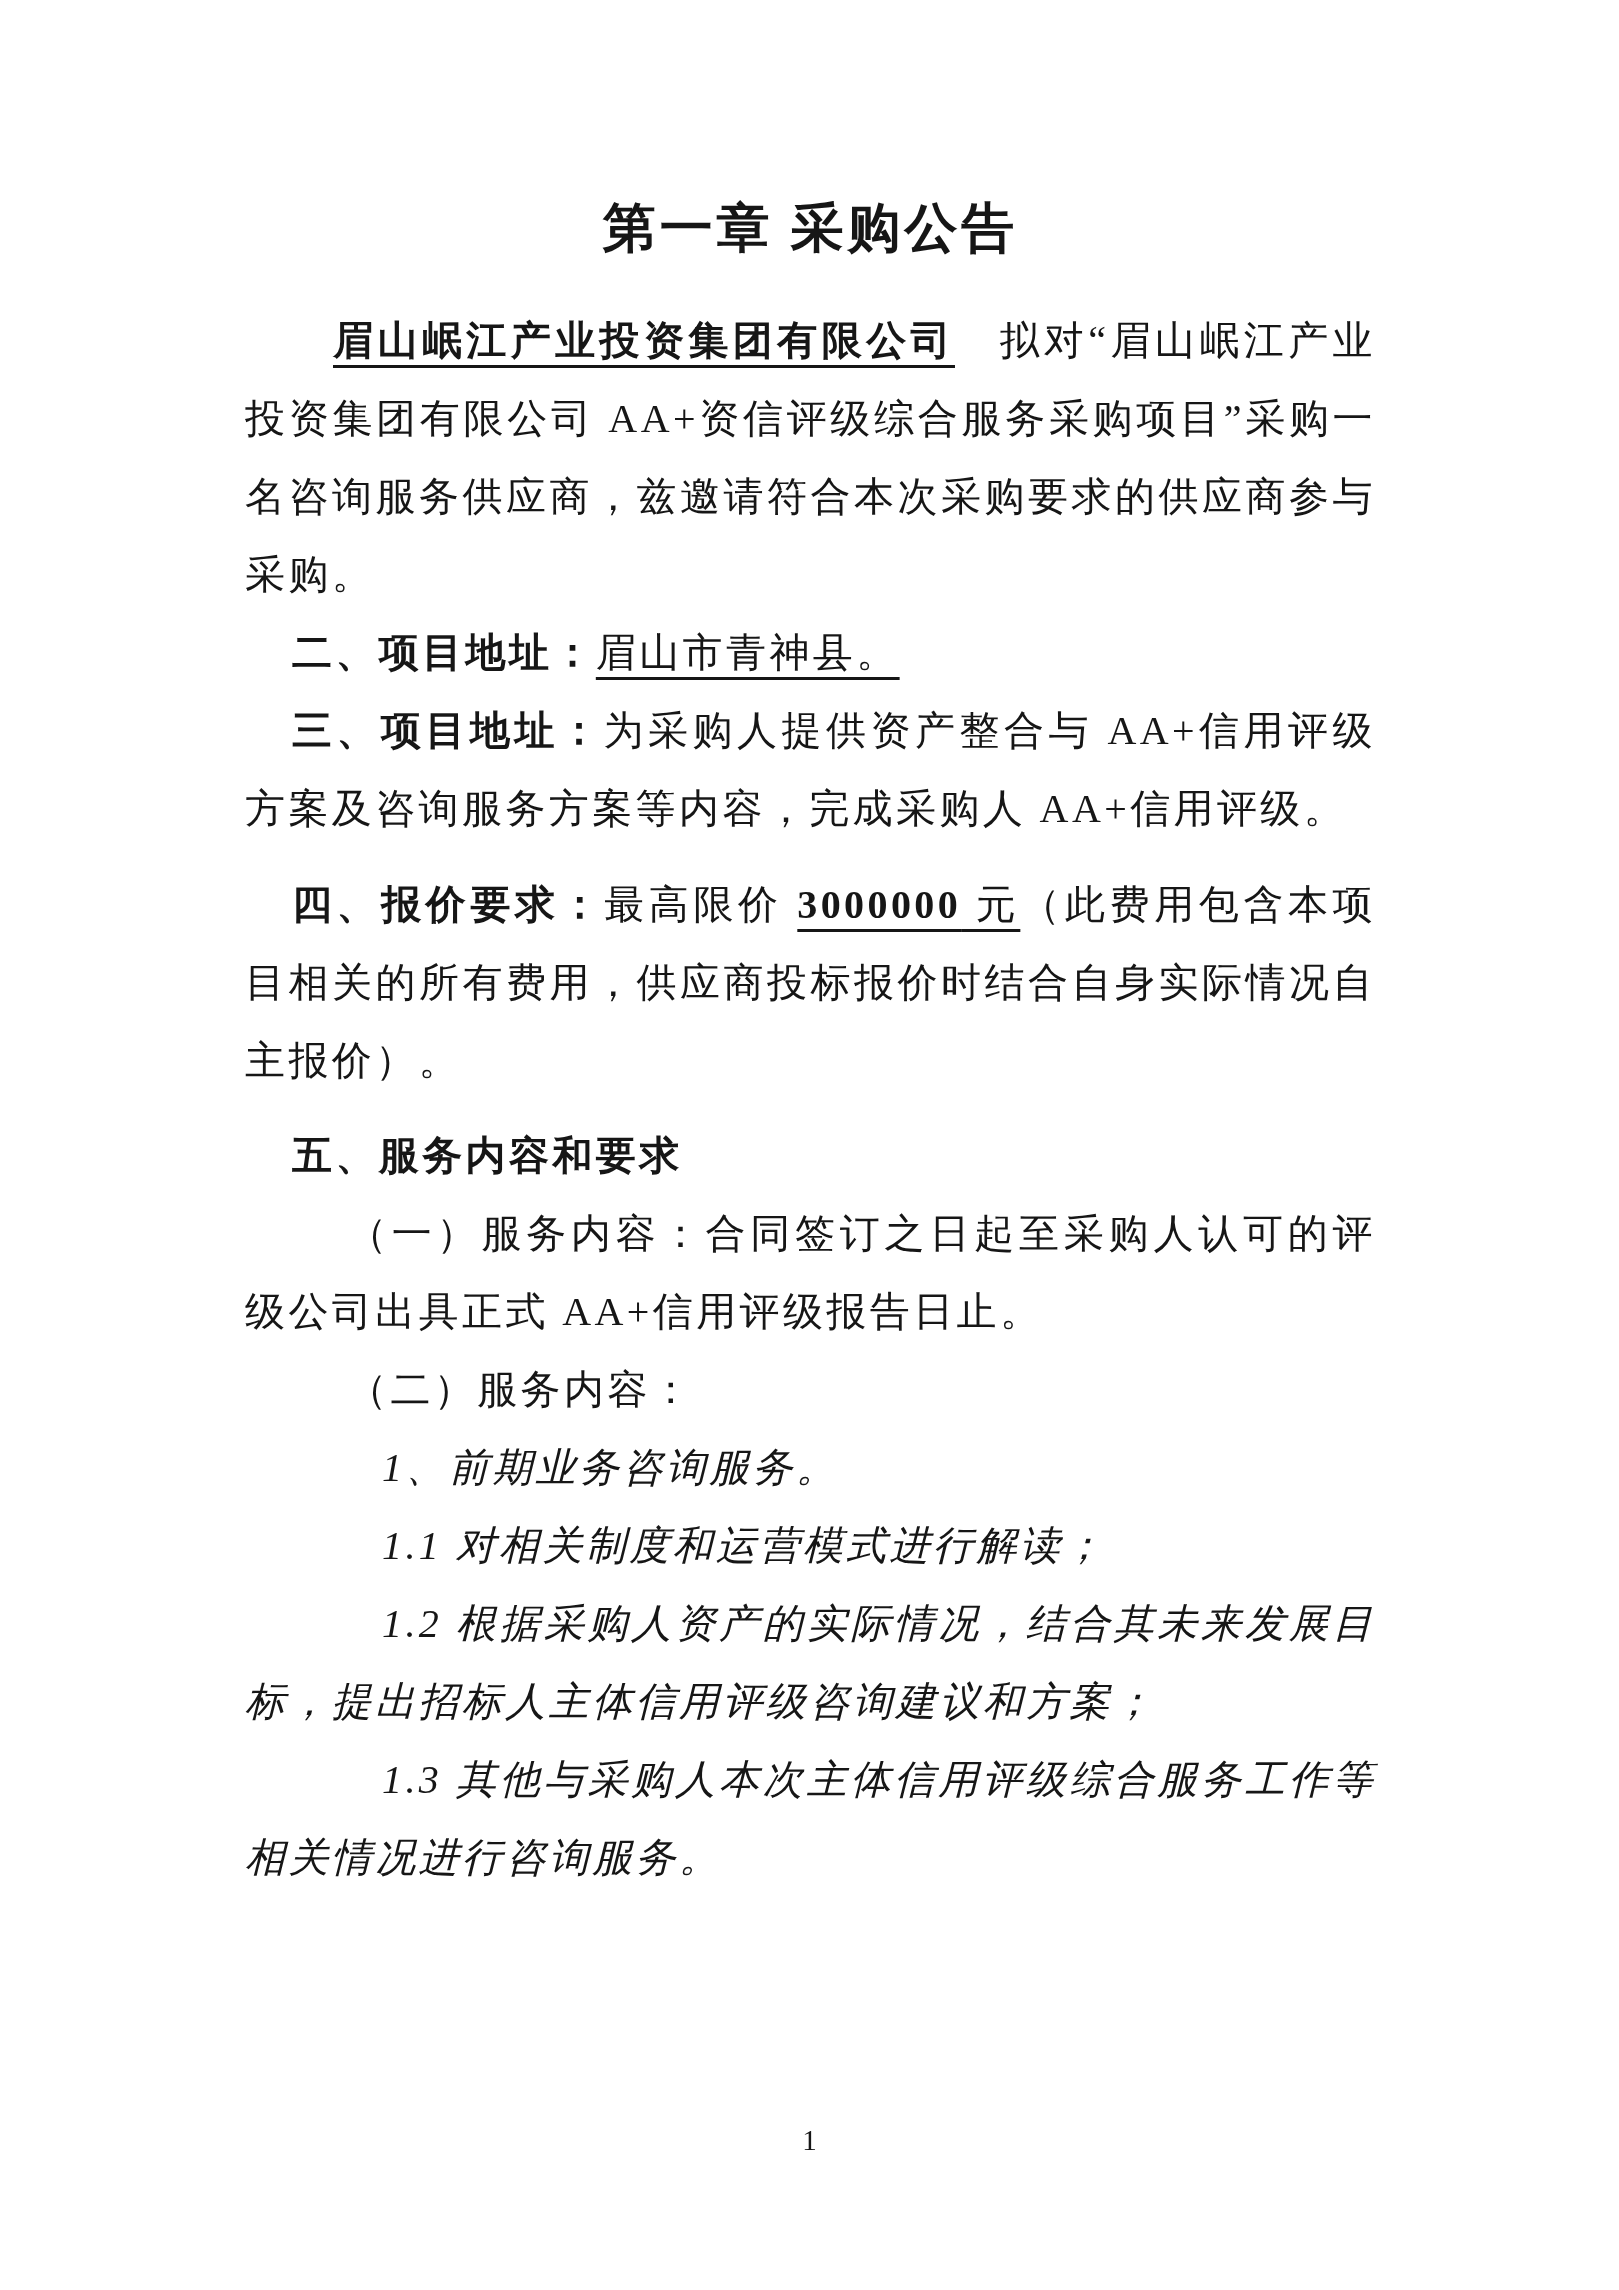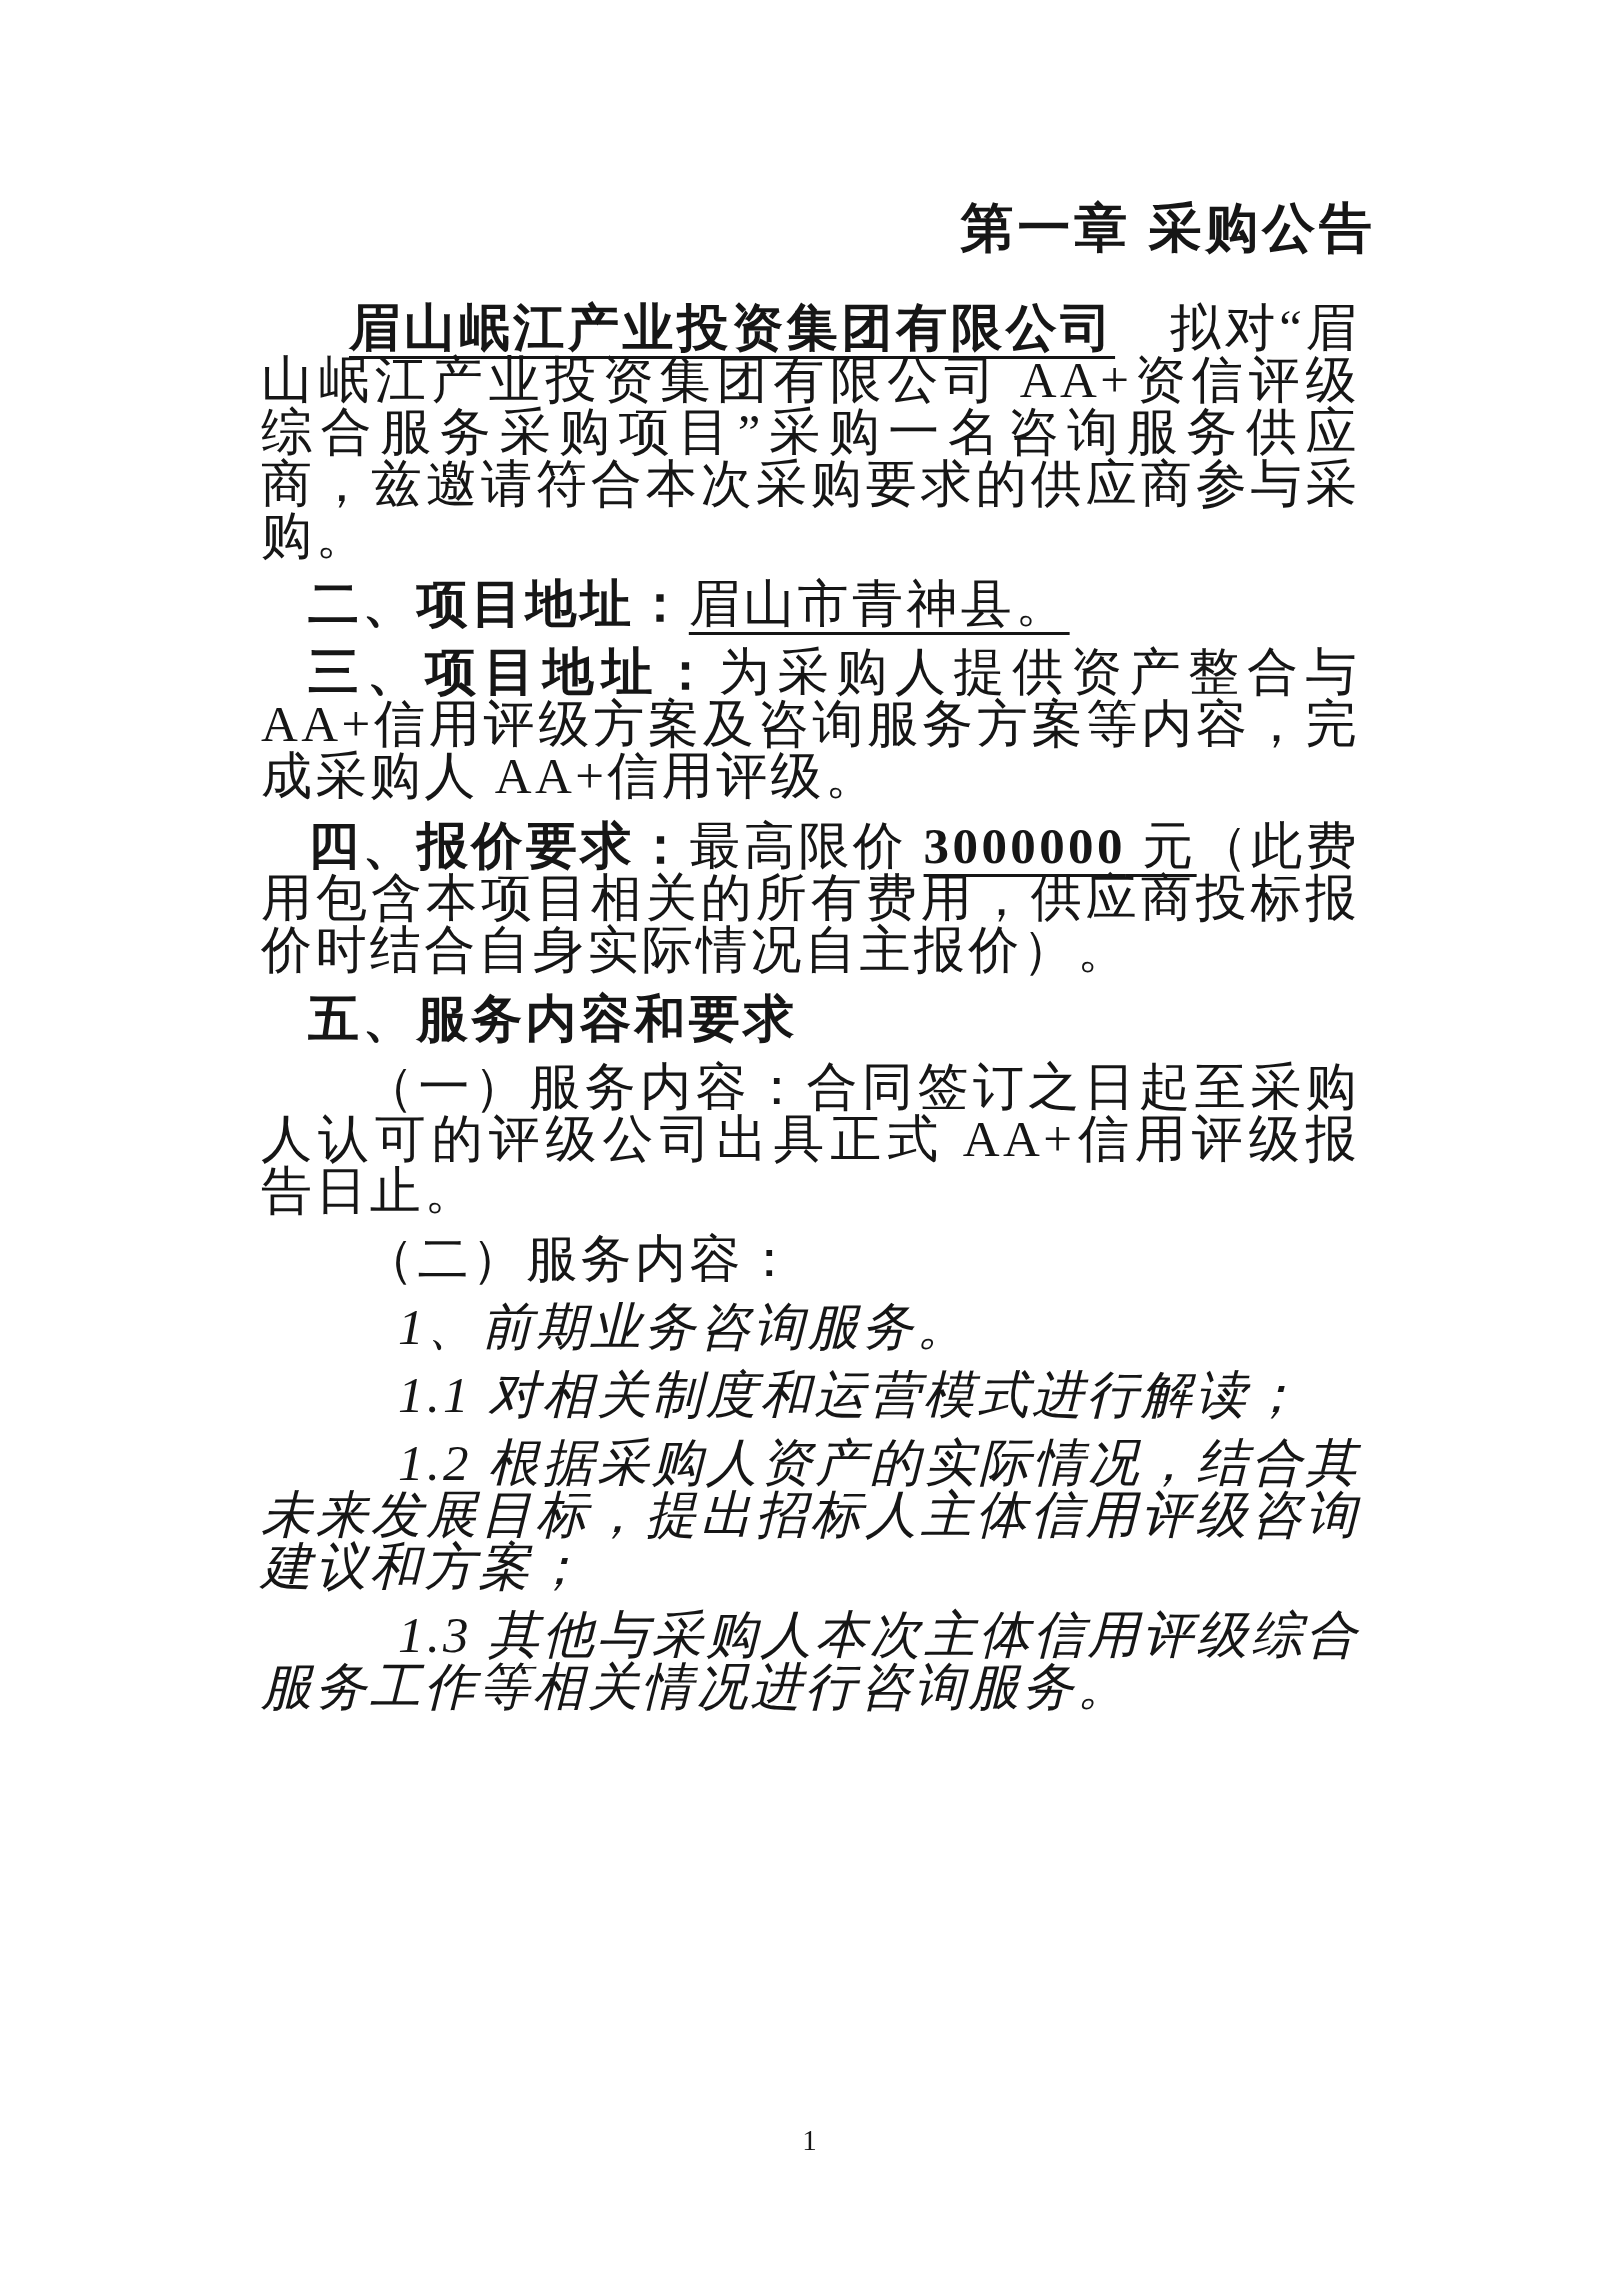--- a/index.html
+++ b/index.html
@@ -18,27 +18,27 @@
   }
   .content {
     padding: 194px 243px 0 245px;
     text-align: justify;
   }
   .doc-title {
     font-size: 53px;
     line-height: 69px;
     font-weight: bold;
     letter-spacing: 3.9px;
-    text-align: right;
+    text-align: center;
     margin: 0 0 39px 0;
   }
   p.para {
-    margin: 16px;
-    font-size: 51px;
-    line-height: 52px;
+    margin: 0;
+    font-size: 40px;
+    line-height: 78px;
     letter-spacing: 3.4px;
     text-align: justify;
   }
   
   .indent-body   { text-indent: 88px;  }  
   .indent-item   { text-indent: 47px;  }  
   .indent-sub    { text-indent: 102px; }  
   .indent-num    { text-indent: 137px; font-style: italic; }  
   .gap-before    { margin-top: 17.6px !important; }
   .bold { font-weight: bold; }

